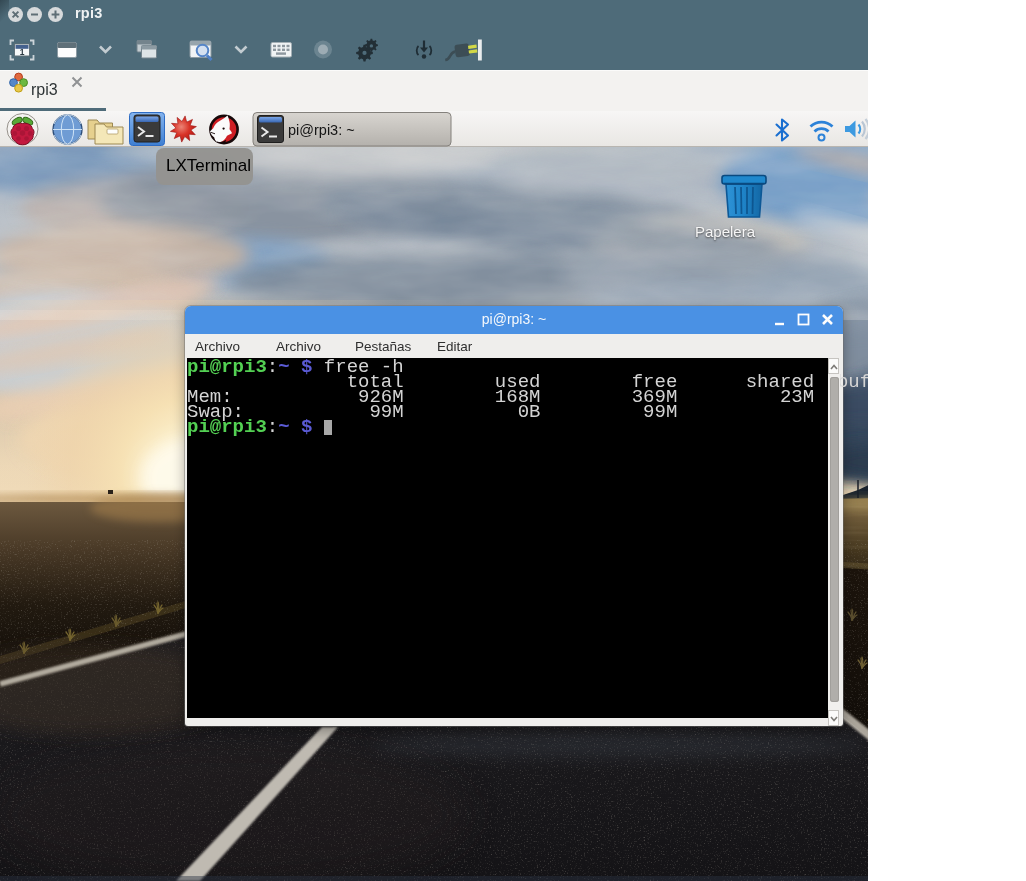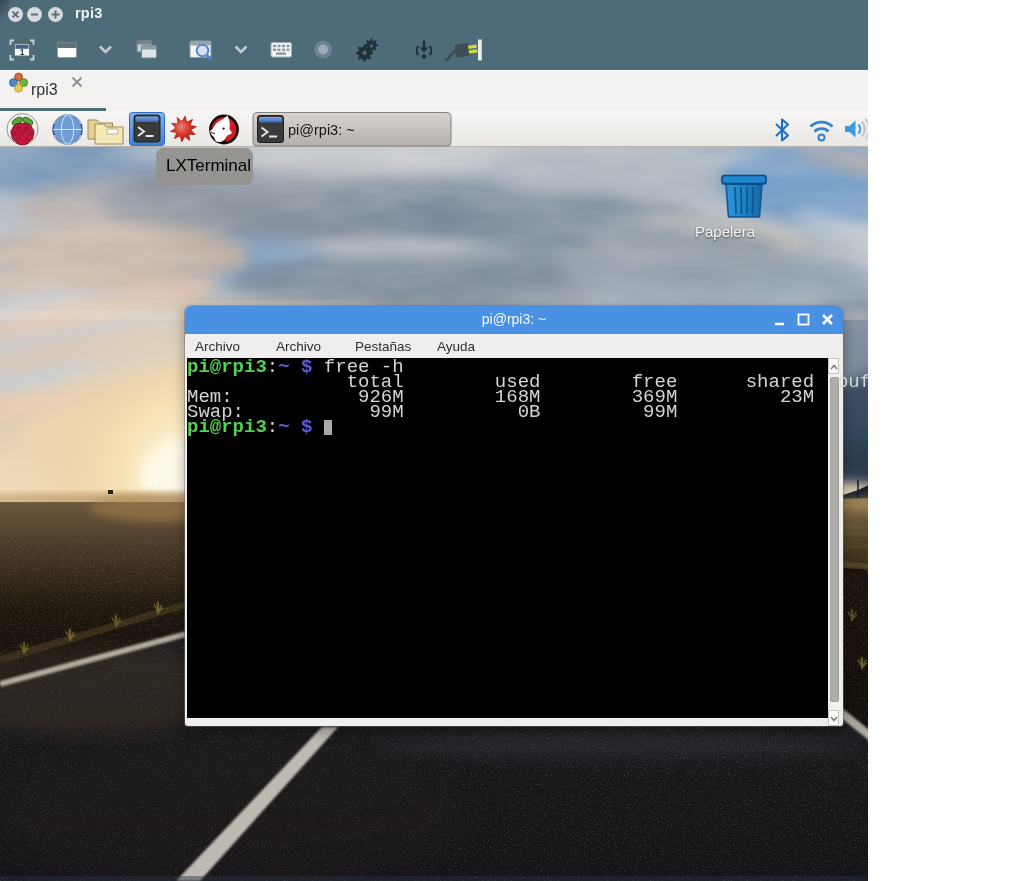--- a/index.html
+++ b/index.html
@@ -449,21 +449,21 @@
  <svg width="70" height="28" style="position:absolute;left:585px;top:0">
   <g stroke="#fdfdfd" stroke-width="1.8" fill="none">
    <line x1="5" y1="18" x2="14" y2="18" stroke-width="2.4"></line>
    <rect x="28.5" y="8.5" width="10" height="10"></rect>
    <path d="M53,9 l9,9 M62,9 l-9,9" stroke-width="2.6"></path>
   </g>
  </svg>
  <span class="mi" style="left:10px">Archivo</span>
  <span class="mi" style="left:91px">Archivo</span>
  <span class="mi" style="left:170px">Pestañas</span>
- <span class="mi" style="left:252px">Ayuda</span>
+ <span class="mi" style="left:252px">Editar</span>
  <div id="black">
 <pre id="tt"><span class="g">pi@rpi3</span>:<span class="b">~ $</span> free -h
               total        used        free      shared  buff/cache   available
 Mem:           926M        168M        369M         23M        389M        682M
 Swap:           99M          0B         99M
 <span class="g">pi@rpi3</span>:<span class="b">~ $</span> <span id="cur"></span></pre>
  </div>
  <div id="sbar">
   <div id="sup">
           <svg class="chev" style="top:4px">

